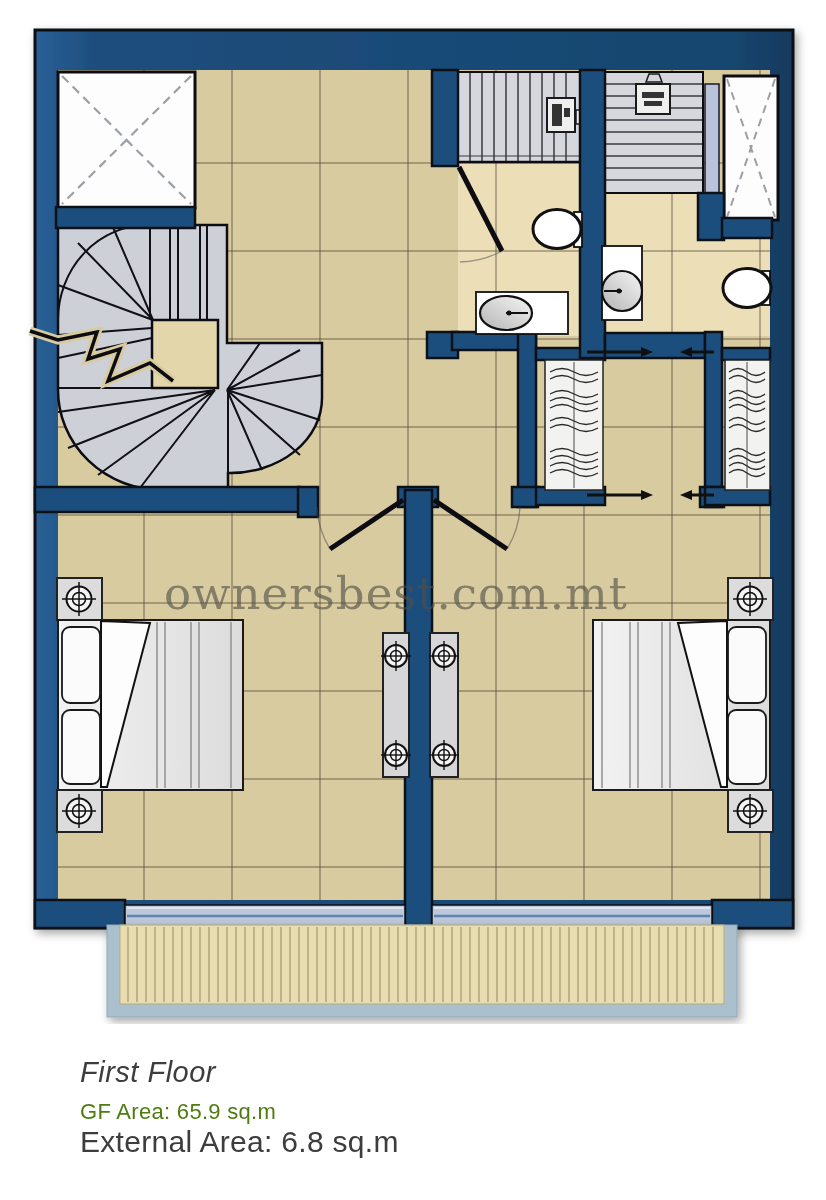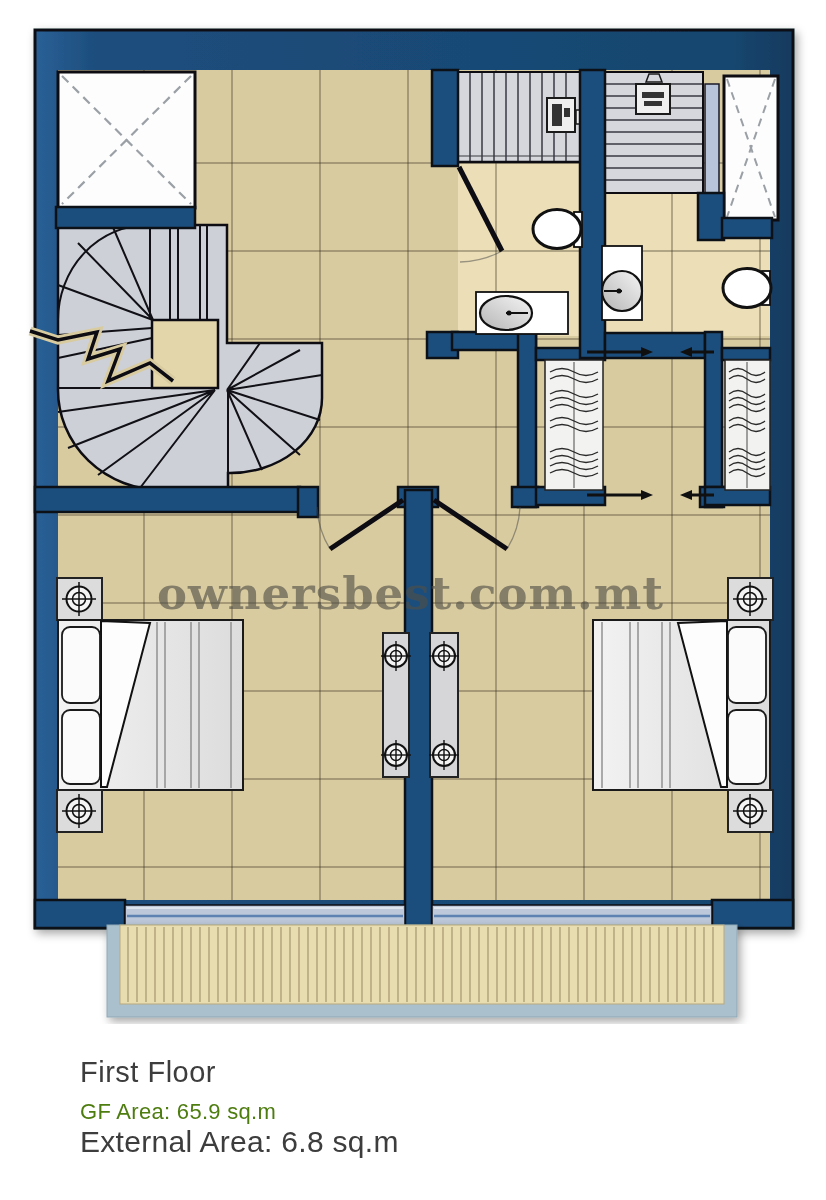--- a/index.html
+++ b/index.html
@@ -1,28 +1,28 @@
 <!DOCTYPE html>
 <html><head>
 <meta charset="utf-8">
 <style>
   html,body{margin:0;padding:0;background:#ffffff;}
   body{width:826px;height:1200px;position:relative;overflow:hidden;
        font-family:"Liberation Sans",sans-serif;}
   .plan-wrap{position:absolute;left:0;top:0;width:826px;height:1200px;}
   svg{display:block;}
   .watermark{
-    position:absolute;left:157px;top:567px;
-    font-family:"DejaVu Serif",serif;font-weight:bold;
+    position:absolute;left:164px;top:567px;
+    font-family:"DejaVu Serif",serif;font-weight:normal;
     font-size:45px;letter-spacing:1px;color:#514f46;opacity:.62;
     white-space:nowrap;pointer-events:none;
   }
   .caption-title{
     position:absolute;left:80px;top:1056px;
-    font-size:29px;color:#3d3d3d;letter-spacing:.5px;
+    font-size:29px;color:#3d3d3d;letter-spacing:.5px;font-style:italic;
   }
   .caption-line1{
     position:absolute;left:80px;top:1099px;
     font-size:22px;color:#4d7c0f;letter-spacing:.3px;
   }
   .caption-line2{
     position:absolute;left:80px;top:1125px;
     font-size:30px;color:#3d3d3d;letter-spacing:.3px;
   }
 </style>

